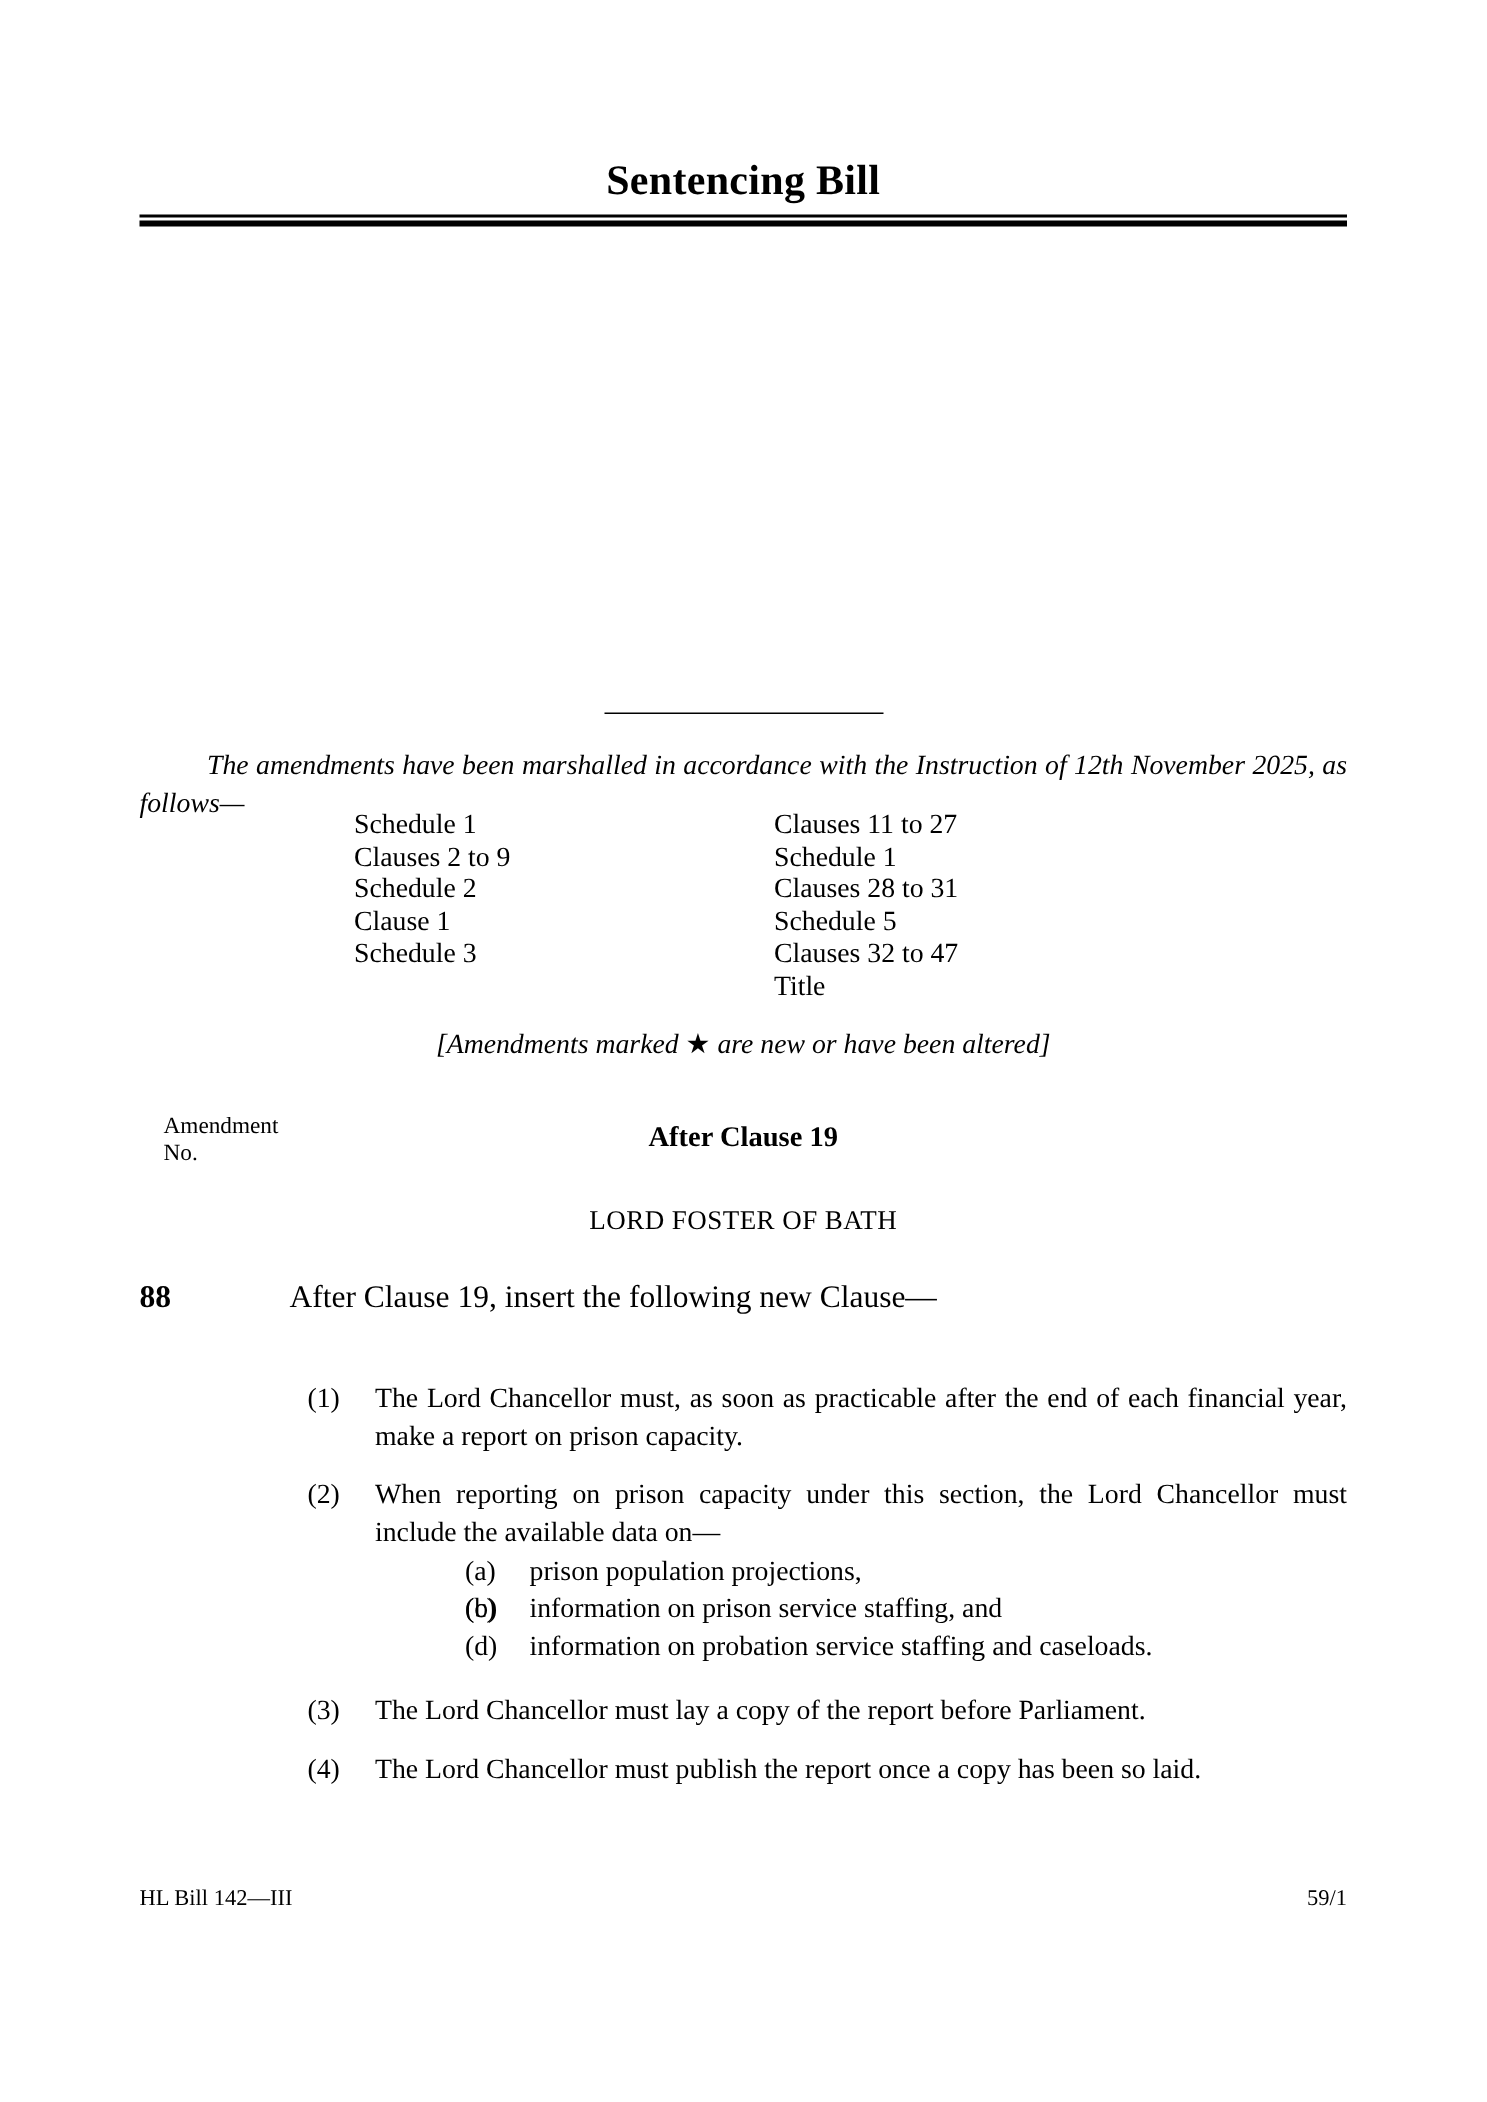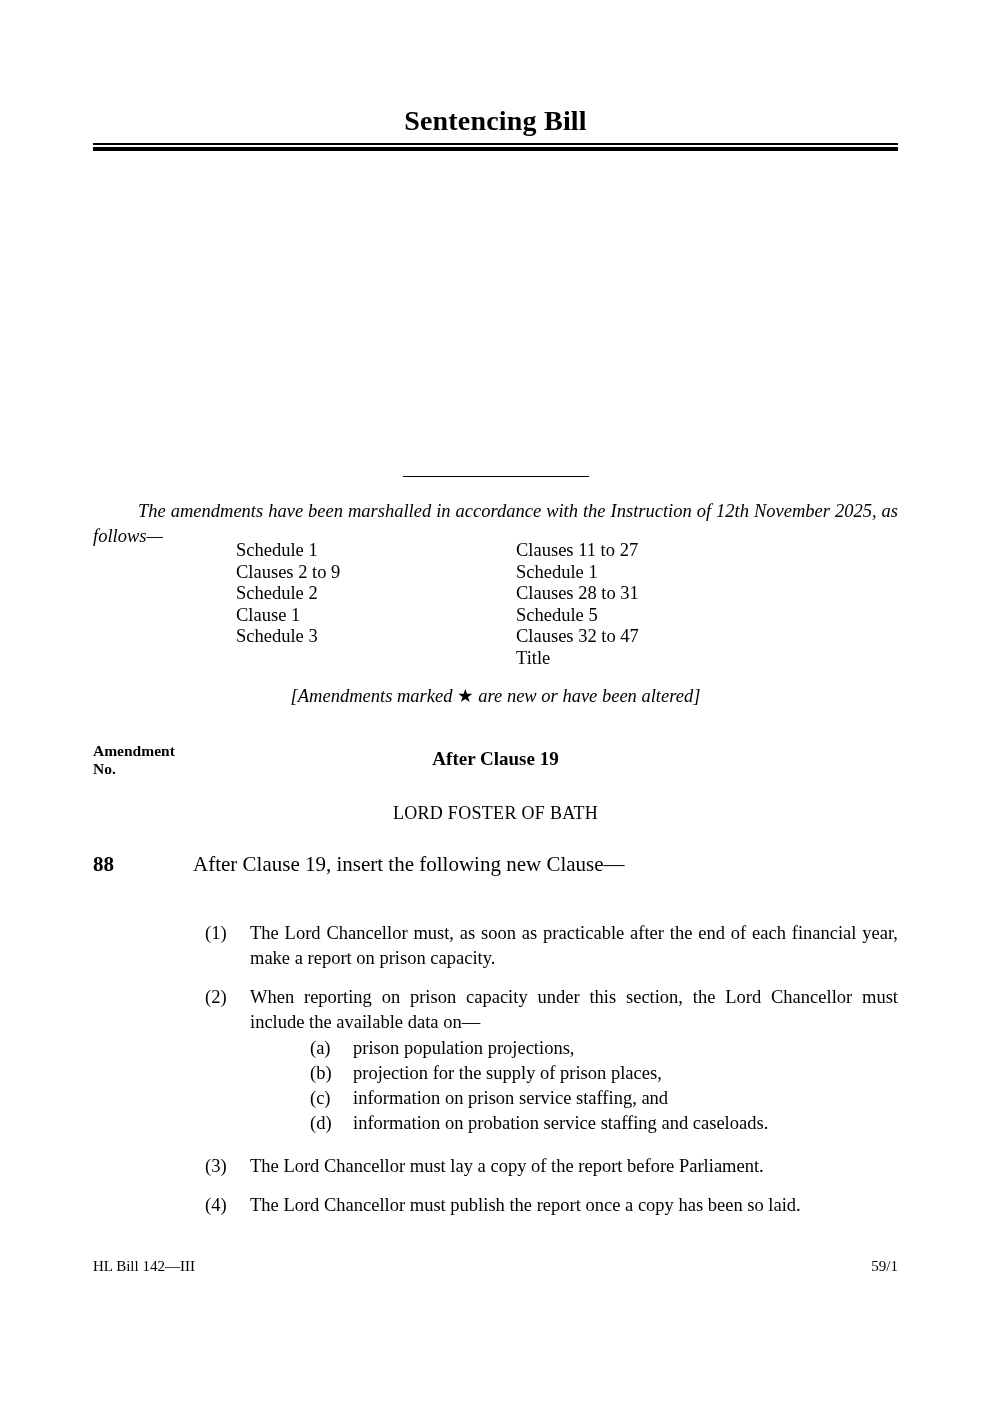--- a/index.html
+++ b/index.html
@@ -105,23 +105,24 @@
     font-size: 18.5px;
   }
   .star-note .star {
     font-style: normal;
   }
 
   
   .amendment-no {
     top: 742px;
     font-size: 15.5px;
-    font-weight: bold;
+    font-weight: normal;
     line-height: 18px;
     width: 200px;
+    margin-left: 16px;
   }
   .section-header {
     top: 748px;
     text-align: center;
     font-size: 19px;
     font-weight: bold;
   }
   .sponsor {
     top: 803px;
     text-align: center;
@@ -271,21 +272,20 @@
     <div class="subsec tight">
       <span class="marker">(2)</span>
       <span class="body">When reporting on prison capacity under this section, the Lord Chancellor must include the available data on—</span>
       <div class="letters">
         <div class="letter-item">
           <span class="marker">(a)</span>
           <span>prison population projections,</span>
         </div>
         <div class="letter-item">
           <span class="marker">(b)</span>
-          <span>projection for the supply of prison places,</span>
         </div>
         <div class="letter-item">
           <span class="marker">(c)</span>
           <span>information on prison service staffing, and</span>
         </div>
         <div class="letter-item">
           <span class="marker">(d)</span>
           <span>information on probation service staffing and caseloads.</span>
         </div>
       </div>

